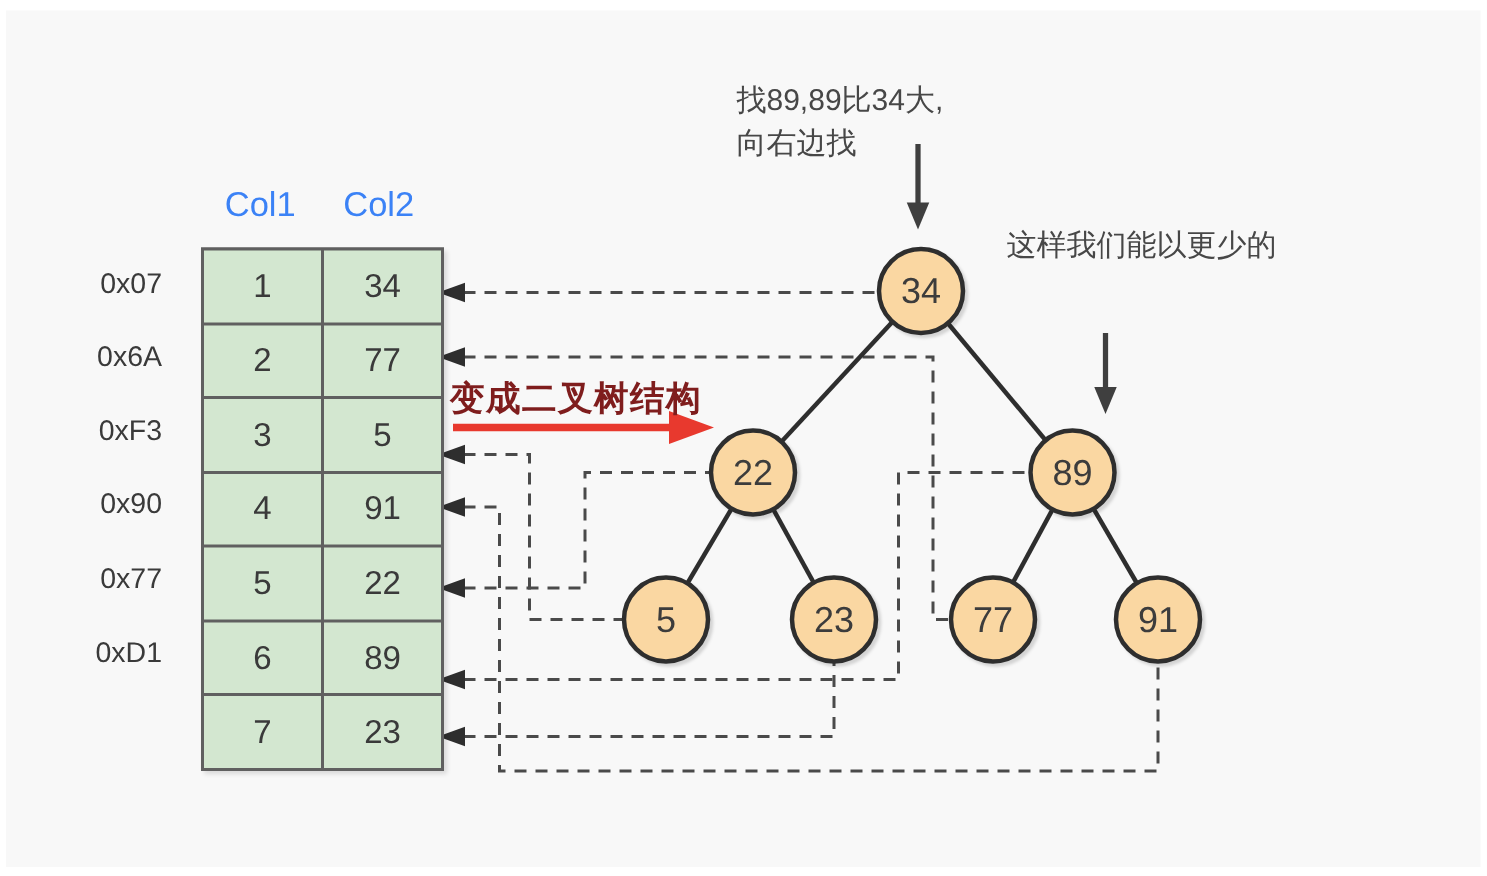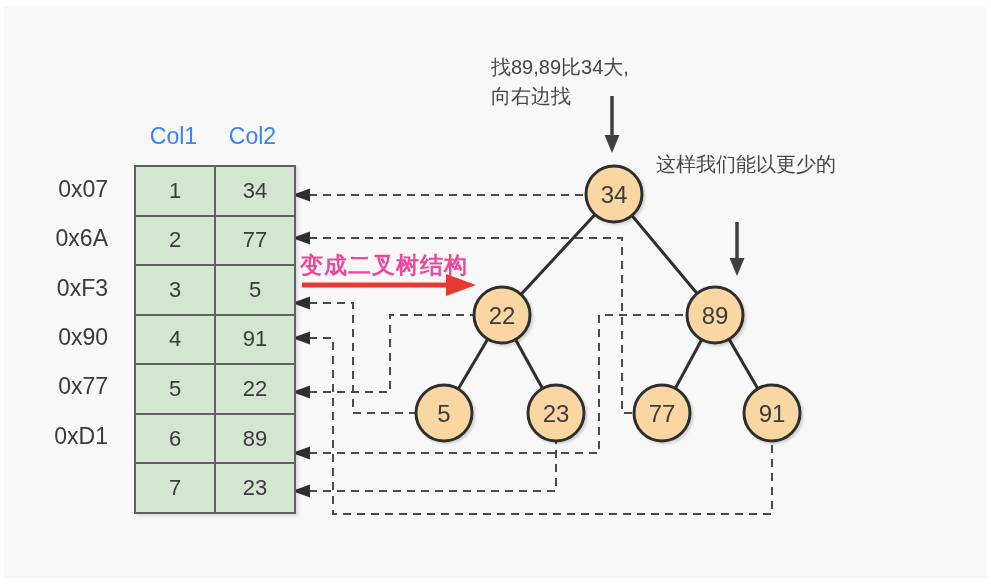--- a/index.html
+++ b/index.html
@@ -34,21 +34,21 @@
     display:flex;align-items:center;justify-content:center;
     font-size:22px;color:#3a3a3a;
   }
   .addrs{
     position:absolute;left:18px;top:165px;
     width:90px;height:345px;
     display:grid;grid-template-rows:repeat(7,1fr);
   }
   .addr{
     display:flex;align-items:center;justify-content:flex-end;
-    font-size:23px;color:#3a3a3a;
+    font-size:19px;color:#3a3a3a;
   }
   .colhead{
     position:absolute;top:123px;width:79px;
     text-align:center;font-size:23px;color:#3b82f6;
   }
 
   
   .node-label{
     position:absolute;
     transform:translate(-50%,-50%);
@@ -57,21 +57,21 @@
   }
 
   
   .note{
     position:absolute;
     font-size:20px;line-height:29px;color:#474747;
     white-space:nowrap;
   }
   .red-label{
     position:absolute;left:300px;top:250px;
-    font-size:23px;font-weight:bold;color:#ec4899;
+    font-size:23px;font-weight:bold;color:#7f1d1d;
     white-space:nowrap;letter-spacing:1px;
   }
 </style>
 </head>
 <body>
 
 <div class="page">
   <div class="canvas"></div>
 
   <svg class="lines" width="991" height="584" viewBox="0 0 991 584">
@@ -162,17 +162,17 @@
   <div class="node-label" style="left:715px;top:316px;">89</div>
   <div class="node-label" style="left:444px;top:414px;">5</div>
   <div class="node-label" style="left:556px;top:414px;">23</div>
   <div class="node-label" style="left:662px;top:414px;">77</div>
   <div class="node-label" style="left:772px;top:414px;">91</div>
 
   <div class="note" style="left:491px;top:53px;">
     <div>找89,89比34大,</div>
     <div>向右边找</div>
   </div>
-  <div class="note" style="left:656px;top:150px;">
+  <div class="note" style="left:671px;top:150px;">
     <div>这样我们能以更少的</div>
   </div>
   <div class="red-label">变成二叉树结构</div>
 </div>
 
 </body></html>

